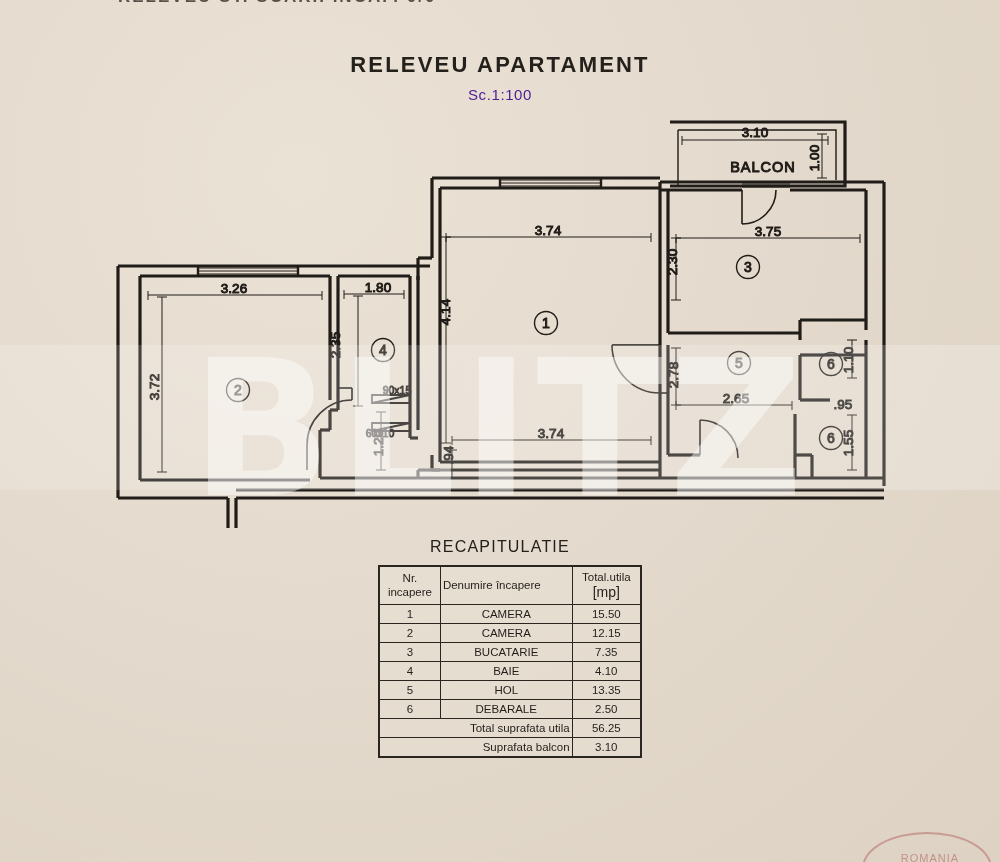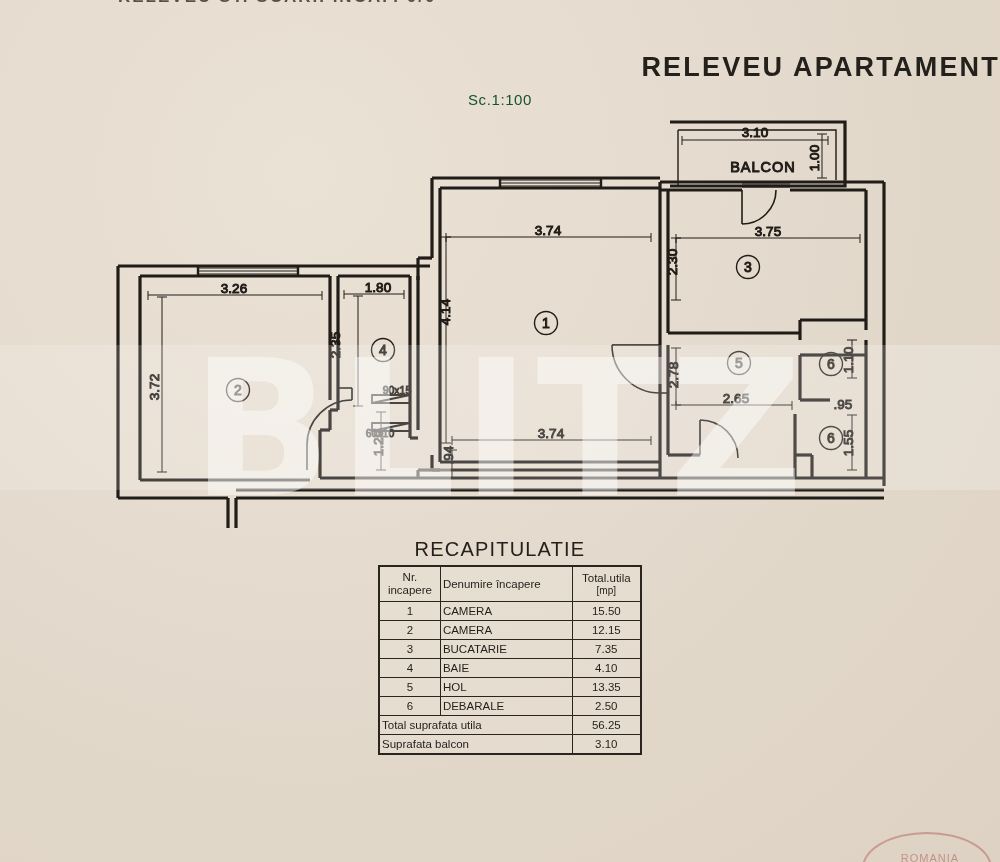--- a/index.html
+++ b/index.html
@@ -46,67 +46,66 @@
     position:absolute;left:0;top:345px;width:1000px;height:145px;
     background:linear-gradient(100deg, rgba(255,255,255,0.16) 0%, rgba(255,255,255,0.22) 100%);
     pointer-events:none;
   }
 
   
   #title-block{
     position:absolute;left:0;top:52px;width:1000px;text-align:center;
   }
   #title-block .main-title{
-    font-size:27px;font-weight:bold;letter-spacing:2.2px;
+    font-size:22px;font-weight:bold;letter-spacing:2.2px;
     color:#24201c;
-    text-align:right;
   }
   #title-block .sub-title{
-    font-size:15px;letter-spacing:.6px;margin-top:8px;color:#14532d;
+    font-size:15px;letter-spacing:.6px;margin-top:8px;color:#4c1d95;
   }
 
   
   #plan{
     position:absolute;left:0;top:0;width:1000px;height:862px;
   }
   #plan text{
     font-family:"Liberation Sans", sans-serif;
     fill:#201c18;
   }
   .dim{font-size:13.5px;}
   .dimv{font-size:13.5px;}
   .roomlbl{font-size:14px;text-anchor:middle;}
   .smalldim{font-size:10.5px;}
   .balcontxt{font-size:14.5px;letter-spacing:1px;}
 
   
   #recap-title{
     position:absolute;left:0;top:538px;width:1000px;text-align:center;
-    font-size:20px;letter-spacing:1.2px;color:#24201c;
+    font-size:16px;letter-spacing:1.2px;color:#24201c;
   }
   #recap{
     position:absolute;left:378px;top:565px;width:262px;
     border:1.6px solid #2a251f;border-collapse:collapse;
     background:rgba(236,229,218,.35);
   }
   #recap table{border-collapse:collapse;width:100%;}
   #recap td,#recap th{
     border:1px solid #2a251f;
     font-size:11.5px;
     color:#221e19;
     padding:3px 2px;
     font-weight:normal;
   }
   #recap th{padding:4px 2px;line-height:1.15;}
   .c-nr{width:58px;text-align:center;}
   .c-name{width:138px;text-align:left;}
   .c-area{width:66px;text-align:center;}
-  .t-name-left{text-align:left;padding-left:10px;}
-  .t-sum-label{text-align:left;padding-left:12px;}
-  .hdr-sub{font-size:10px;}
+  .t-name-left{text-align:center;padding-left:10px;}
+  .t-sum-label{text-align:right;padding-left:12px;}
+  .hdr-sub{font-size:14px;}
 
   
   #stamp{
     position:absolute;left:862px;top:828px;width:132px;height:40px;
     overflow:hidden;pointer-events:none;
   }
   #stamp .ring{
     position:absolute;left:0px;top:4px;width:126px;height:68px;
     border:2.5px solid rgba(170,70,70,.40);
     border-radius:50%;

